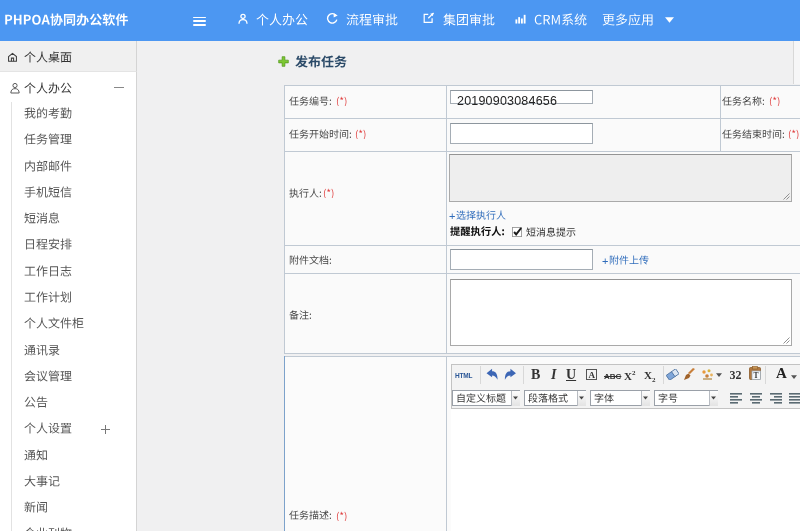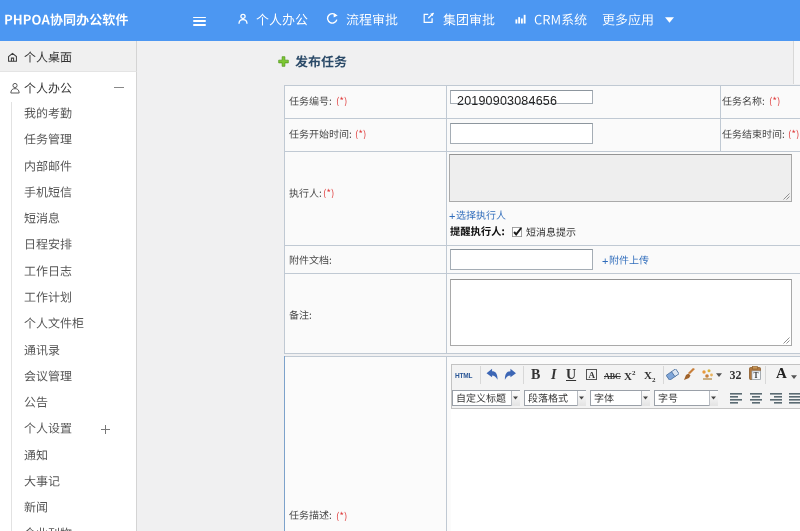--- a/index.html
+++ b/index.html
@@ -588,21 +588,21 @@
     <g transform="translate(14,0) scale(-1,1)">
       <path d="M0.6 5.2 L6.8 0.4 L6.8 3 C10.8 3 13 5.8 13 12.6 C10.8 9 9.4 8 6.8 7.9 L6.8 9.8 Z" fill="#3c66b5"></path>
     </g>
   </svg>
 <span style="position:absolute;left:531px;top:367px;font-size:14px;font-weight:bold;color:#333;font-family:'Liberation Serif',serif;">B</span>
 <span style="position:absolute;left:551px;top:367px;font-size:14px;font-weight:bold;color:#333;font-family:'Liberation Serif',serif;"><i>I</i></span>
 <span style="position:absolute;left:566px;top:367px;font-size:14px;font-weight:bold;color:#333;font-family:'Liberation Serif',serif;"><u>U</u></span>
 <div style="position:absolute;left:586px;top:369px;width:11px;height:11px;border:1px solid #555;box-sizing:border-box">
     <span style="position:absolute;left:1.5px;top:-0.5px;font-size:9px;font-weight:bold;color:#333;font-family:'Liberation Serif',serif;">A</span>
   </div>
-<span style="position:absolute;left:604px;top:372px;font-size:8px;font-weight:bold;color:#333;font-family:Liberation Serif, serif;"><s>ABC</s></span>
+<span style="position:absolute;left:604px;top:372px;font-size:8px;font-weight:bold;color:#333;font-family:Liberation Sans, sans-serif;"><s>ABC</s></span>
 <span style="position:absolute;left:624px;top:369px;font-size:11px;font-weight:bold;color:#333;font-family:'Liberation Serif',serif;">X<sup style="font-size:7px">2</sup></span>
 <span style="position:absolute;left:644px;top:369px;font-size:11px;font-weight:bold;color:#333;font-family:'Liberation Serif',serif;">X<sub style="font-size:7px">2</sub></span>
 <svg class="t" style="left:666px;top:369px;width:13px;height:11px" viewBox="0 0 13 11">
     <g transform="rotate(-35 6 6)">
       <rect x="1" y="3" width="7" height="6" fill="#7fa6d9" stroke="#4a6f9f" stroke-width="0.8"></rect>
       <rect x="7.5" y="3" width="5" height="6" fill="#dce6f2" stroke="#4a6f9f" stroke-width="0.8"></rect>
     </g>
   </svg>
 <svg class="t" style="left:683px;top:368px;width:14px;height:13px" viewBox="0 0 14 13">
     <path d="M12 1 L7 6 L5 5 L10 0 Z" fill="#c87f3a"></path>

